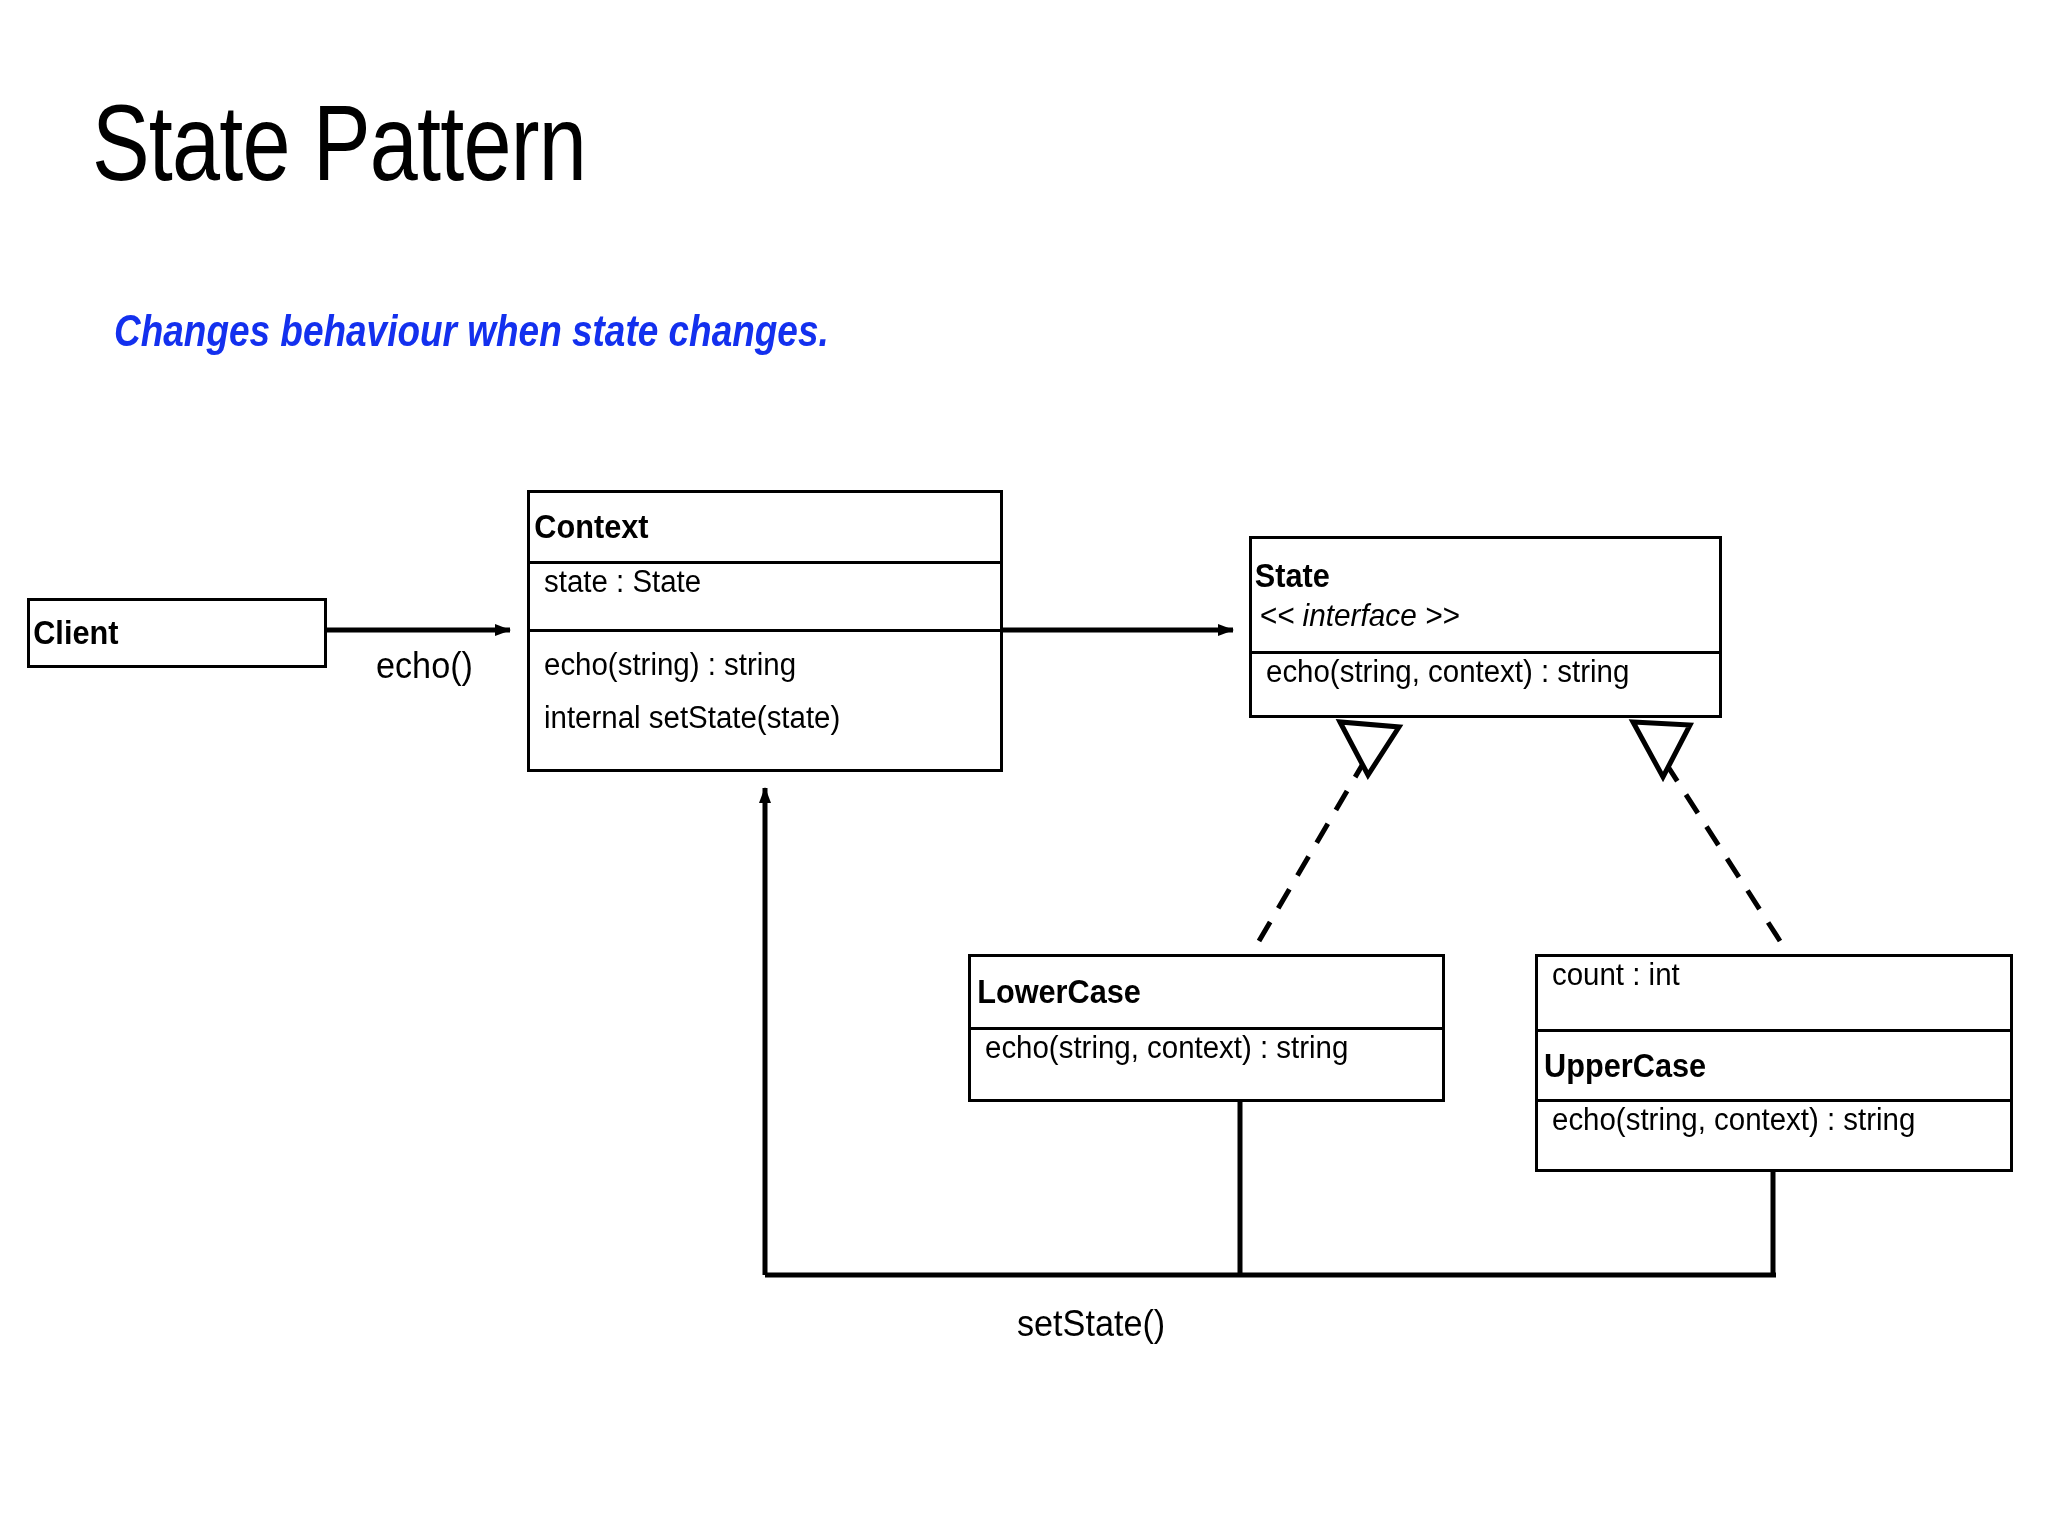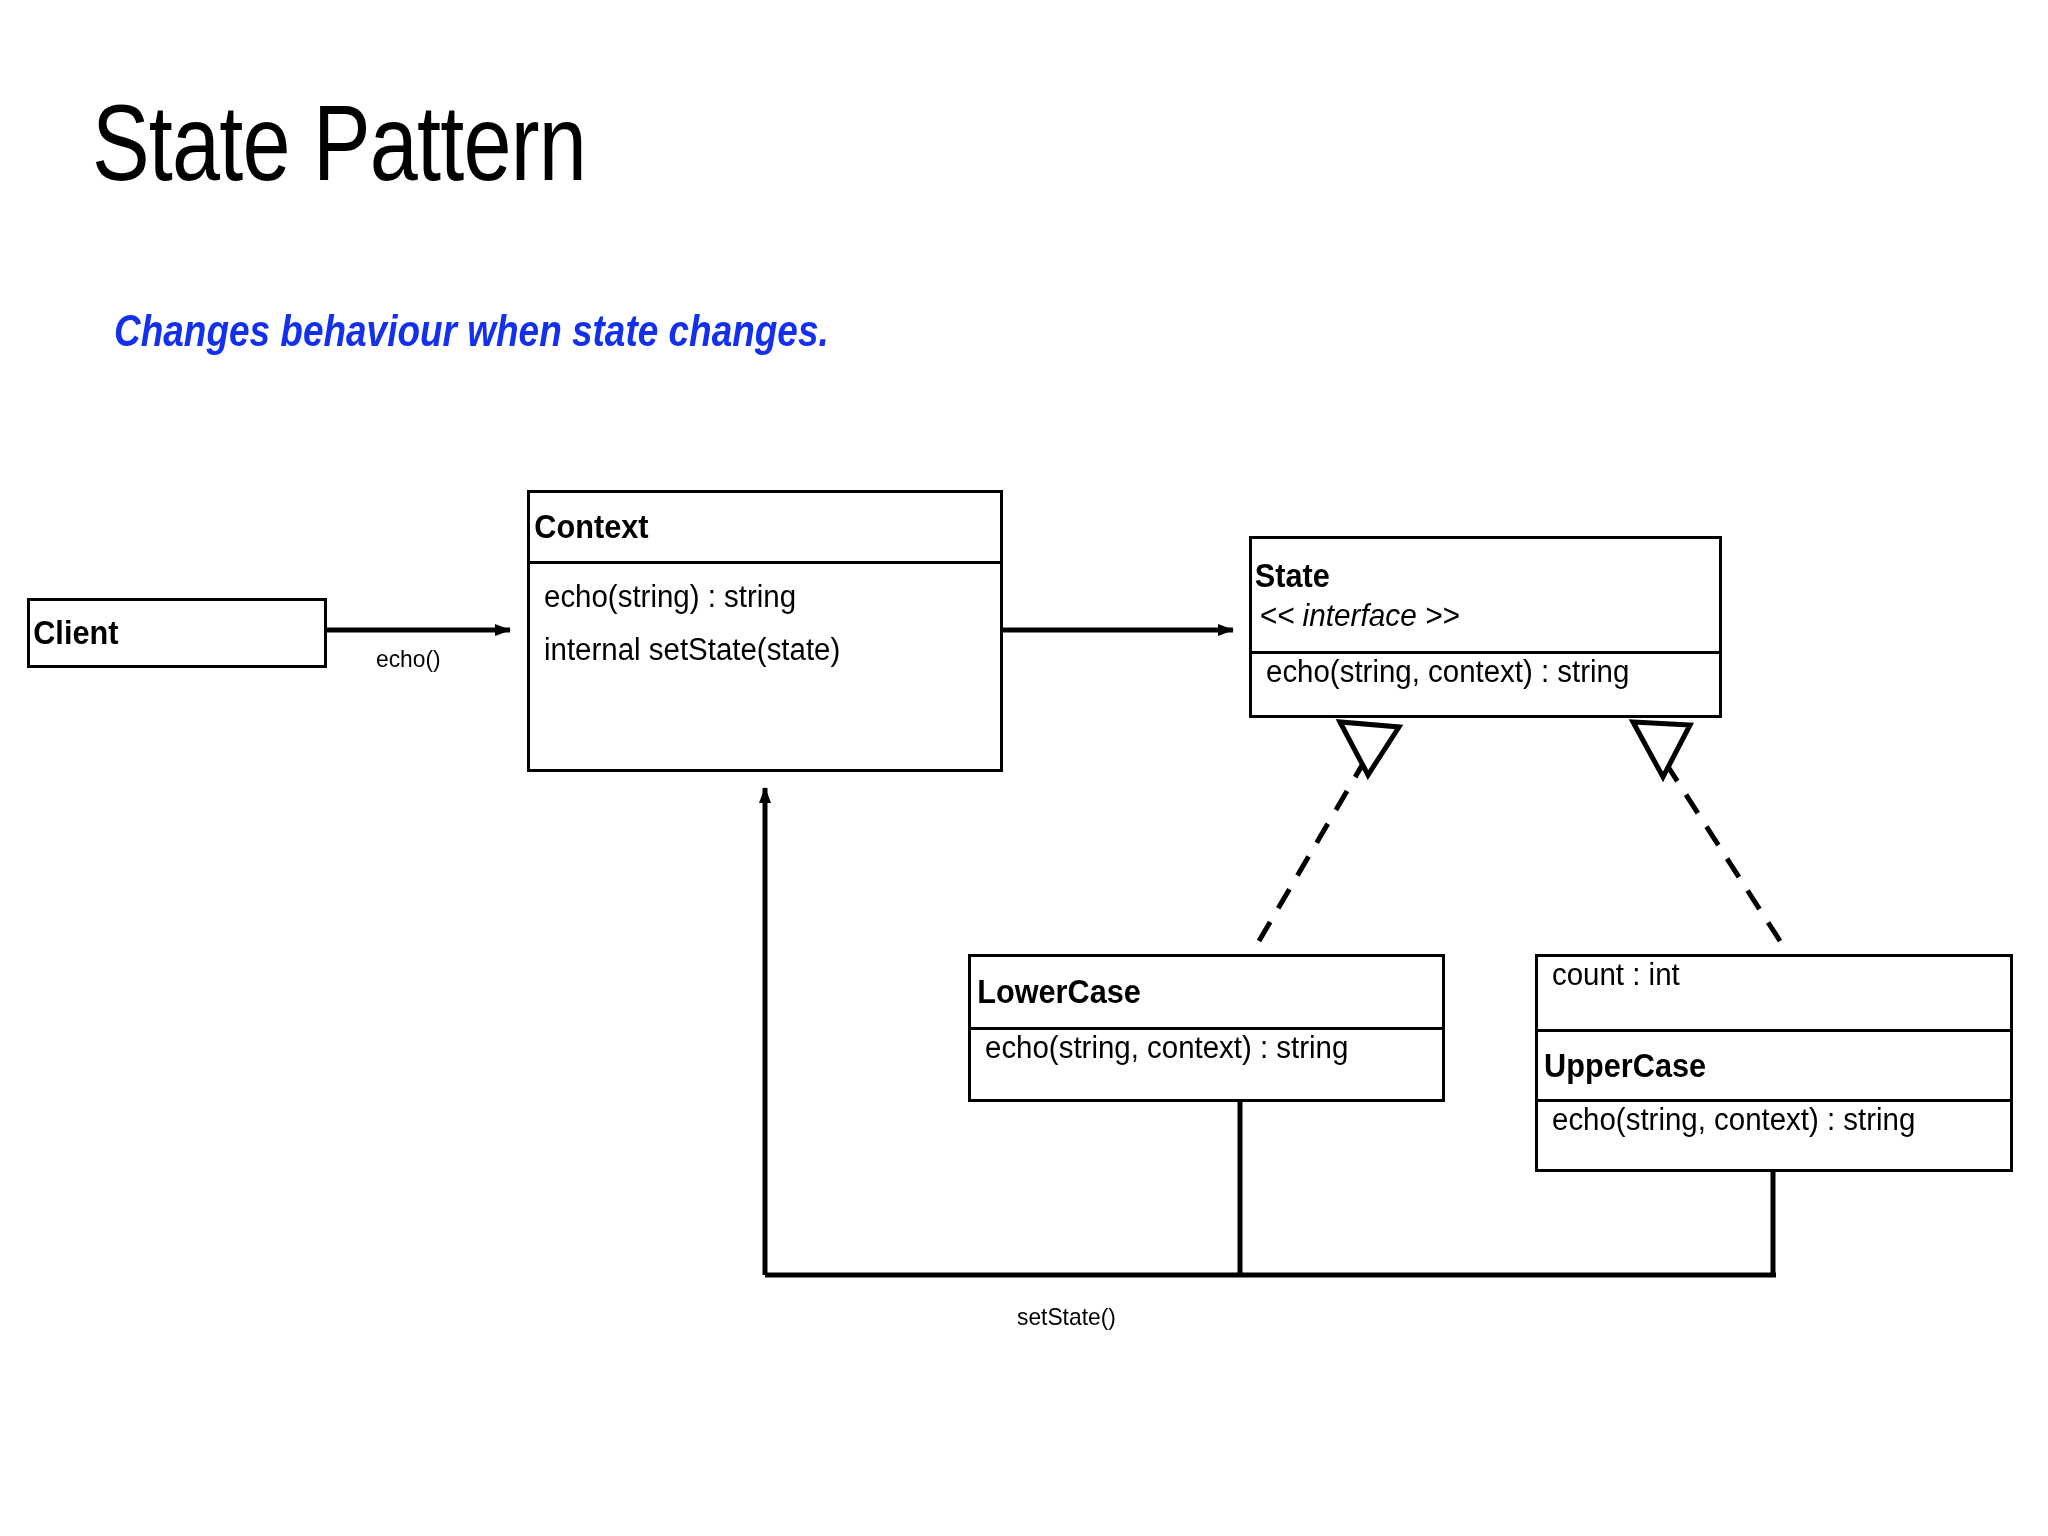--- a/index.html
+++ b/index.html
@@ -118,21 +118,21 @@
   #box-lower .r2 { height: 74px; }
 
   #box-upper    { left: 1535px; top: 954px;  width: 478px;  height: 218px; }
   #box-upper .r1 { height: 70px; }
   #box-upper .r2 { height: 72px; }
   #box-upper .r3 { height: 70px; }
 
   
   .edge-label {
     position: absolute;
-    font-size: 24px;
+    font-size: 36px;
     color: #000000;
     white-space: nowrap;
   }
   .edge-label span { display:inline-block; transform: scaleX(0.95); transform-origin:left center; }
   #label-echo     { left: 376px;  top: 645px; }
   #label-setstate { left: 1017px; top: 1303px; }
 </style>
 </head>
 <body>
 
@@ -191,20 +191,25 @@
   <div class="uml-box" id="box-client">
     <div class="uml-row uml-title">
       <div class="name">Client</div>
     </div>
   </div>
 
   <div class="uml-box" id="box-context">
     <div class="uml-row uml-title r1">
       <div class="name">Context</div>
     </div>
+    <div class="uml-row r2">
+      <div class="uml-member">
+        <span>state : State</span>
+      </div>
+    </div>
     <div class="uml-row r3">
       <div class="uml-member">
         <span>echo(string) : string</span>
       </div>
       <div class="uml-member">
         <span>internal setState(state)</span>
       </div>
     </div>
   </div>
 

